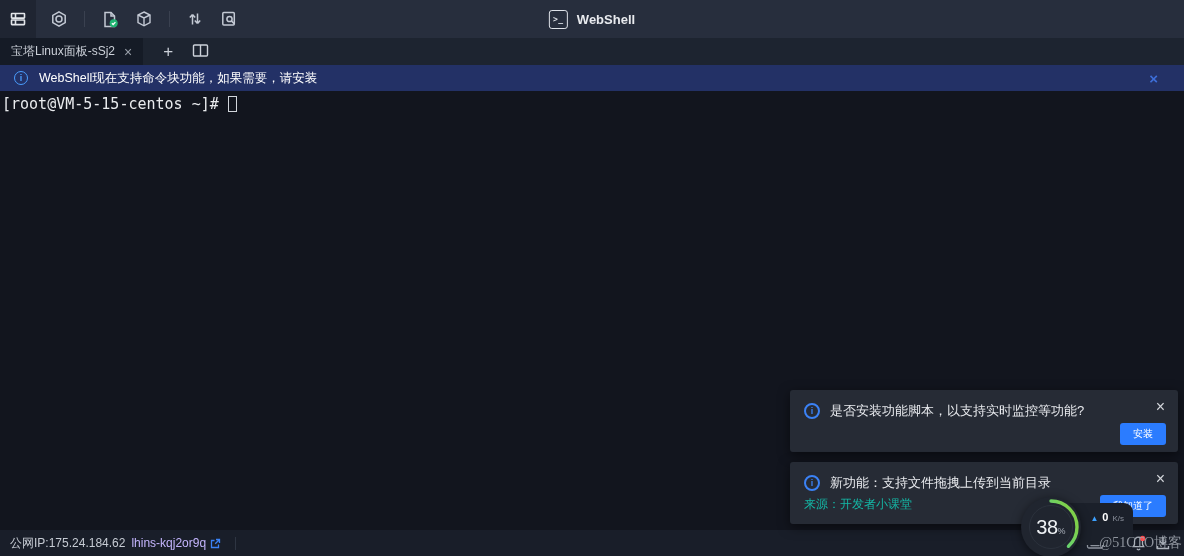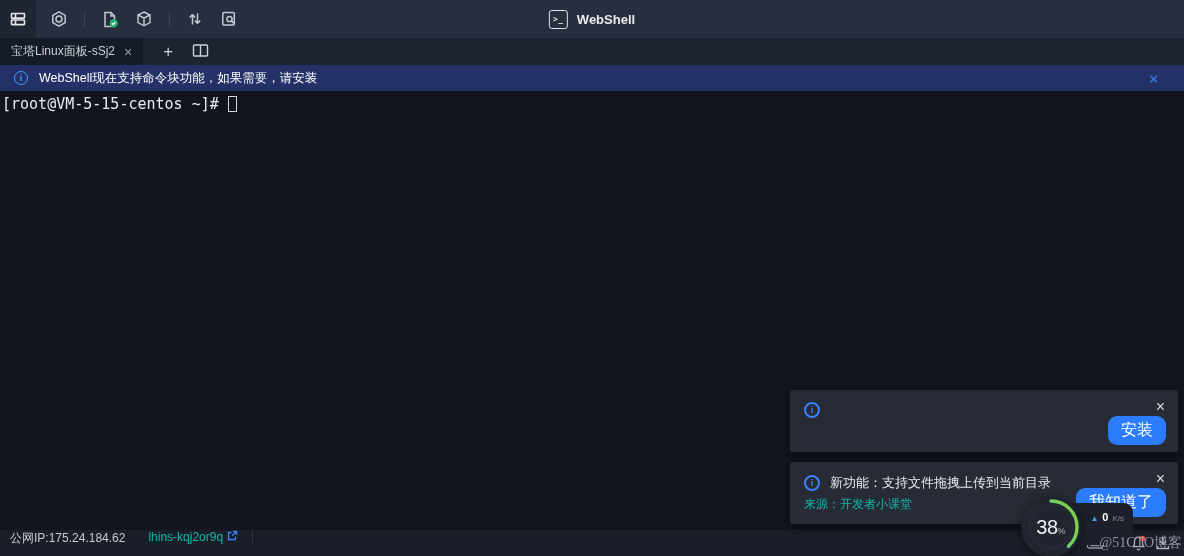--- a/index.html
+++ b/index.html
@@ -85,31 +85,31 @@
   .toast-1 { top:390px; }
   .toast-2 { top:462px; }
   .toast-head { display:flex; align-items:center; gap:10px; padding-right:28px; }
   .toast .info-ring { width:16px; height:16px; border-width:2px; border-color:#3b82f6; color:#3b82f6; }
   .toast-close {
     position:absolute; top:9px; right:13px; color:#d4d7dc; font-size:16px;
     line-height:1; cursor:pointer; font-weight:300;
   }
   .toast-action {
     position:absolute; right:12px; bottom:7px; background:#2b7cff; color:#fff;
-    border:none; border-radius:9px; font-size:16px; padding:4px 13px; cursor:pointer;
+    border:none; border-radius:3px; font-size:10px; padding:4px 13px; cursor:pointer;
     font-family:"Liberation Sans",sans-serif;
   }
   .toast-source { position:absolute; left:14px; bottom:11px; color:#14b8a6; font-size:12px; }
   
   .statusbar {
     position:absolute; left:0; right:0; bottom:0; height:26px;
-    background:#191e29; display:flex; align-items:flex-start; padding:0 10px;
+    background:#191e29; display:flex; align-items:center; padding:0 10px;
     font-size:12px; color:#c6cbd3; z-index:2;
   }
-  .status-link { color:#14b8a6; margin-left:23px; text-decoration:none; cursor:pointer; }
+  .status-link { color:#c4b5fd; margin-left:6px; text-decoration:none; cursor:pointer; }
   .ext-icon { margin-left:4px; color:#3b82f6; display:inline-flex; vertical-align:-1px; cursor:pointer; }
   .status-divider { width:1px; height:13px; background:#2e3542; margin-left:14px; }
   .status-icon { position:absolute; top:5px; color:#8d939d; cursor:pointer; z-index:7; }
   .icon-reconnect { right:108px; }
   .icon-keyboard  { right:80px; }
   .icon-bell      { right:37px; }
   .icon-download  { right:13px; }
   .watermark {
     position:absolute; right:2px; bottom:4px; z-index:6;
     color:rgba(158,164,173,.88); font-size:14px; pointer-events:none;font-family:Liberation Serif, serif;
@@ -227,20 +227,21 @@
     <span class="banner-close">×</span>
   </div>
 
   <div class="terminal">
     <span class="prompt">[root@VM-5-15-centos ~]# </span><span class="cursor"></span>
   </div>
 
   <div class="toast toast-1">
     <div class="toast-head">
       <span class="info-ring">i</span>
+      <span>是否安装功能脚本，以支持实时监控等功能?</span>
     </div>
     <span class="toast-close">×</span>
     <button class="toast-action">安装</button>
   </div>
 
   <div class="toast toast-2">
     <div class="toast-head">
       <span class="info-ring">i</span>
       <span>新功能：支持文件拖拽上传到当前目录</span>
     </div>

